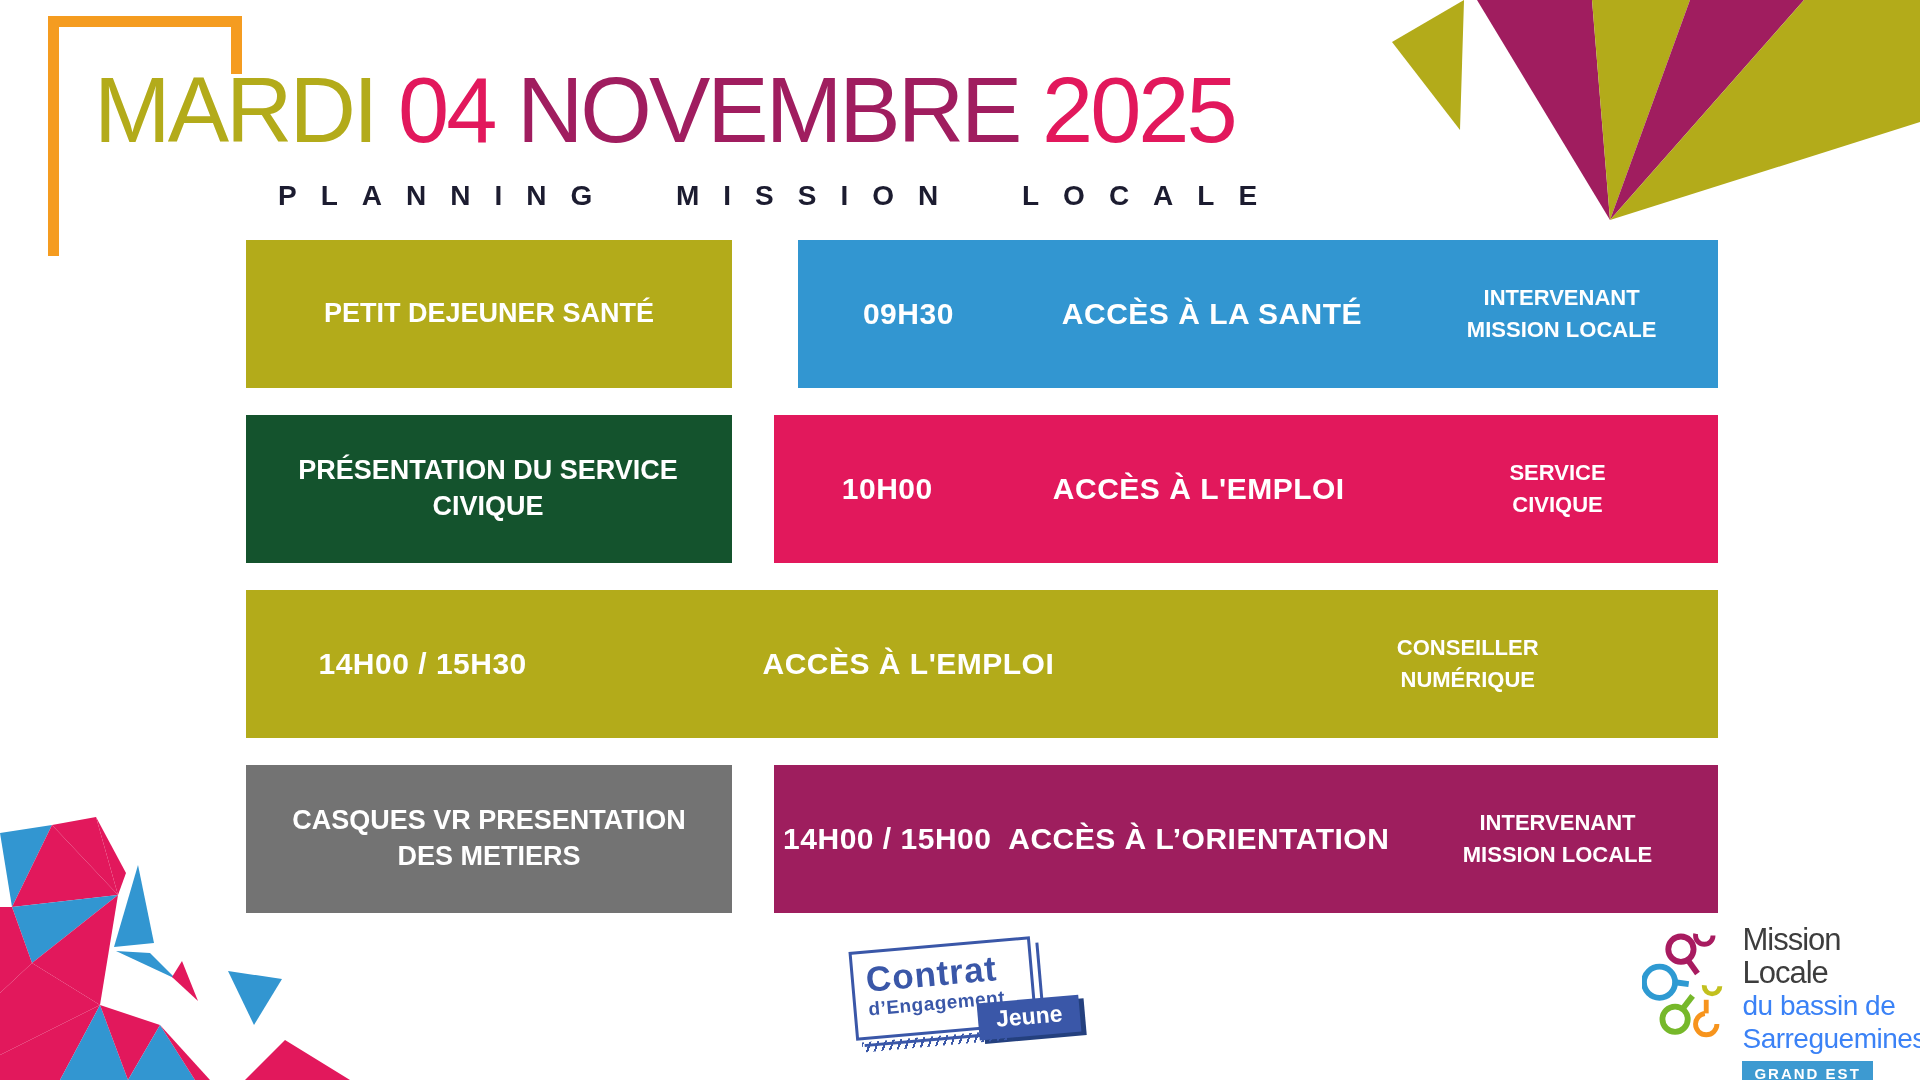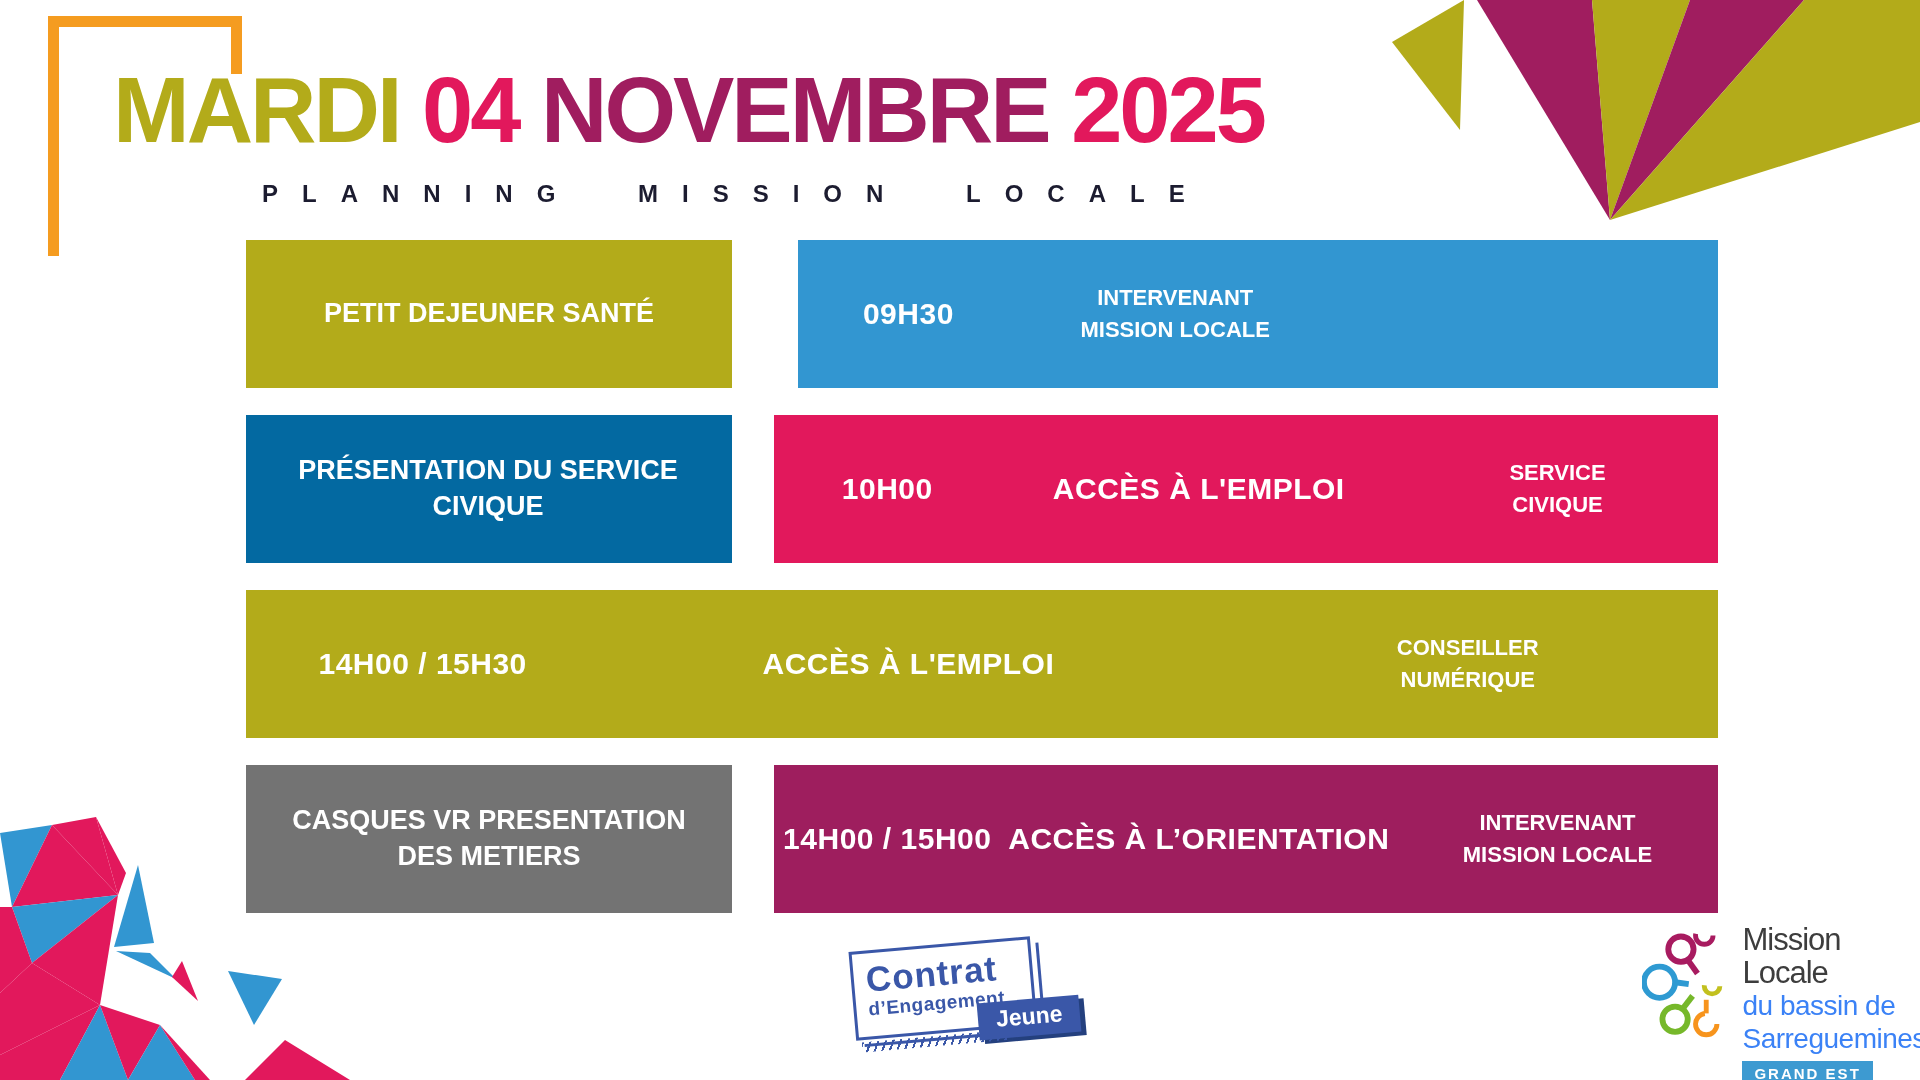--- a/index.html
+++ b/index.html
@@ -4,24 +4,24 @@
 <style>
   * { margin:0; padding:0; box-sizing:border-box; }
   html,body { width:1920px; height:1080px; overflow:hidden; }
   body { font-family:"Liberation Sans", sans-serif; background:#ffffff; }
   .stage { position:relative; width:1920px; height:1080px; background:#fff; overflow:hidden; }
 
   
   .bracket-top   { position:absolute; left:48px;  top:16px; width:194px; height:11px; }
   .bracket-right { position:absolute; left:231px; top:16px; width:11px;  height:58px; }
   .bracket-left  { position:absolute; left:48px;  top:16px; width:11px;  height:240px; }
-  .title { position:absolute; left:113px; top:62px; font-size:92px; font-weight:700;
+  .title { position:absolute; left:94px; top:62px; font-size:92px; font-weight:400;
            letter-spacing:-3px; white-space:pre; line-height:1.05; }
   .title span { display:inline; }
-  .subtitle { position:absolute; left:262px; top:180px; font-size:24px; font-weight:700;
+  .subtitle { position:absolute; left:278px; top:180px; font-size:28px; font-weight:700;
               letter-spacing:24px; word-spacing:28px; white-space:pre; }
 
   
   .schedule { position:absolute; left:246px; top:240px; width:1472px;
               display:flex; flex-direction:column; gap:27px; }
   .row { display:flex; gap:42px; height:148px;border-radius:27px; }
   .activity { width:486px; height:148px; display:flex; align-items:center; justify-content:center;
               text-align:center; color:#fff; font-weight:700; font-size:27px; line-height:1.32;
               padding:0 18px; }
   .detail { flex:1; height:148px; display:flex; align-items:center; color:#fff; font-weight:700; }
@@ -74,27 +74,28 @@
   </svg>
 
   <div class="schedule">
 
     <div class="row">
       <div class="activity" style="background: rgb(179, 171, 26);">
         <span>PETIT DEJEUNER SANTÉ</span>
       </div>
       <div class="detail" style="background: rgb(50, 150, 209); margin-left: 24px;">
         <div class="time">09H30</div>
+        <div class="cat">ACCÈS À LA SANTÉ</div>
         <div class="staff">INTERVENANT
 MISSION LOCALE</div>
       </div>
     </div>
 
     <div class="row">
-      <div class="activity" style="background: #0369a1; padding-left: 16px;">
+      <div class="activity" style="background: #14532d; padding-left: 16px;">
         <span>PRÉSENTATION DU SERVICE CIVIQUE</span>
       </div>
       <div class="detail" style="background: rgb(226, 24, 92);">
         <div class="time">10H00</div>
         <div class="cat">ACCÈS À L'EMPLOI</div>
         <div class="staff">SERVICE
 CIVIQUE</div>
       </div>
     </div>
 

